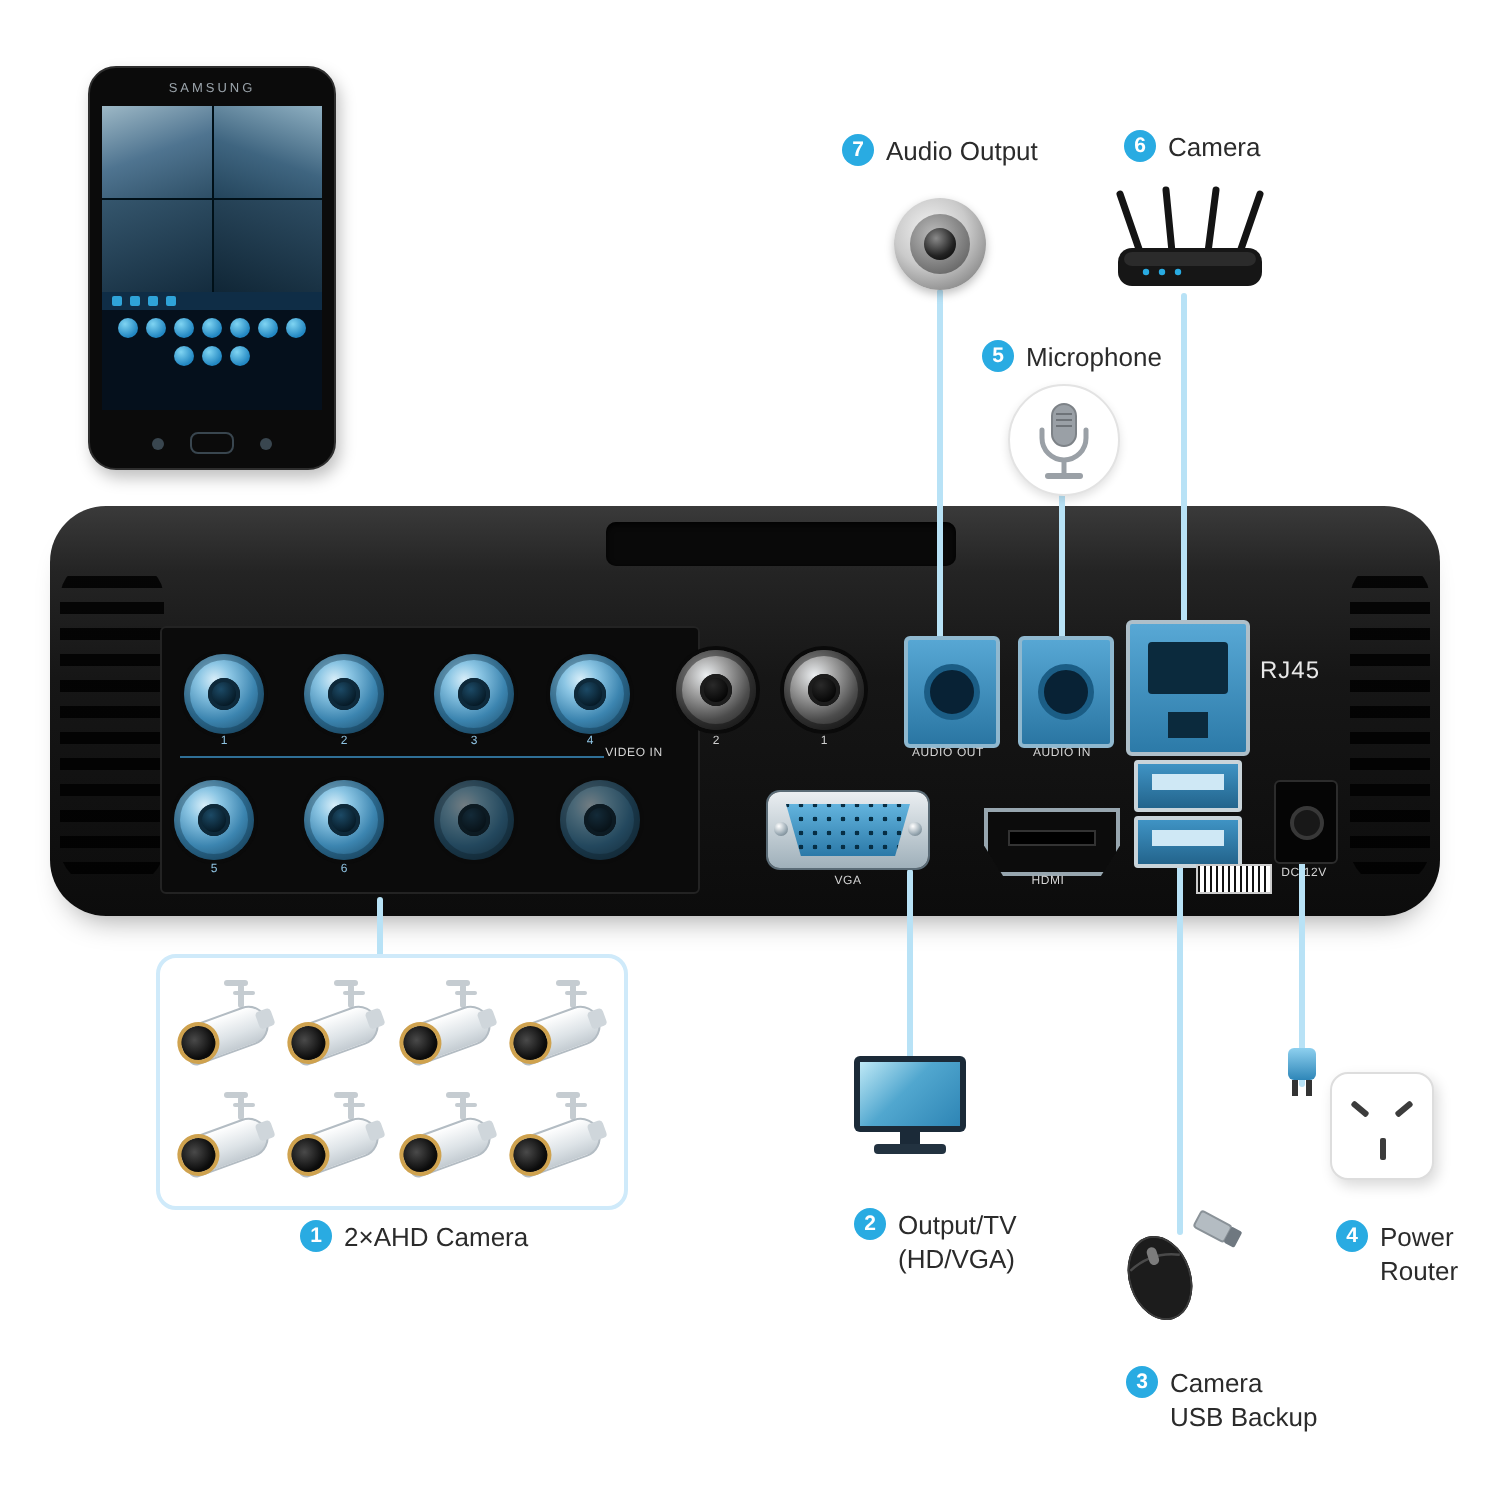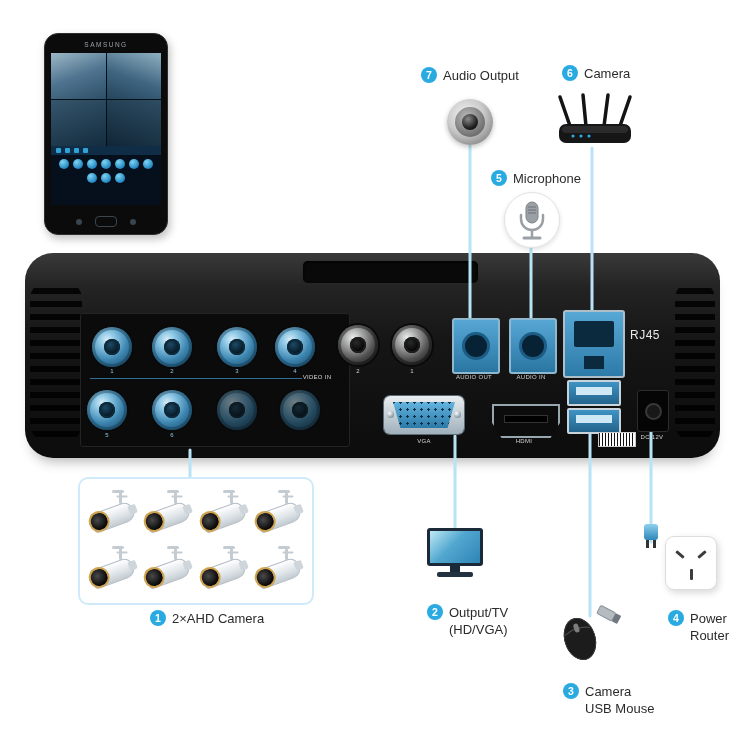--- a/index.html
+++ b/index.html
@@ -381,21 +381,21 @@
   <div class="callout" style="left:427px;top:604px">
     <span class="badge">2</span>
     <span class="clabel">Output/TV</span>
   </div>
   <span class="clabel2" style="left:449px;top:622px">(HD/VGA)</span>
 
   <div class="callout" style="left:563px;top:683px">
     <span class="badge">3</span>
     <span class="clabel">Camera</span>
   </div>
-  <span class="clabel2" style="left:585px;top:701px">USB Mouse</span>
+  <span class="clabel2" style="left:585px;top:701px">USB Backup</span>
 
   <div class="callout" style="left:668px;top:610px">
     <span class="badge">4</span>
     <span class="clabel">Power</span>
   </div>
   <span class="clabel2" style="left:690px;top:628px">Router</span>
 
 </div>
 
 </body></html>

